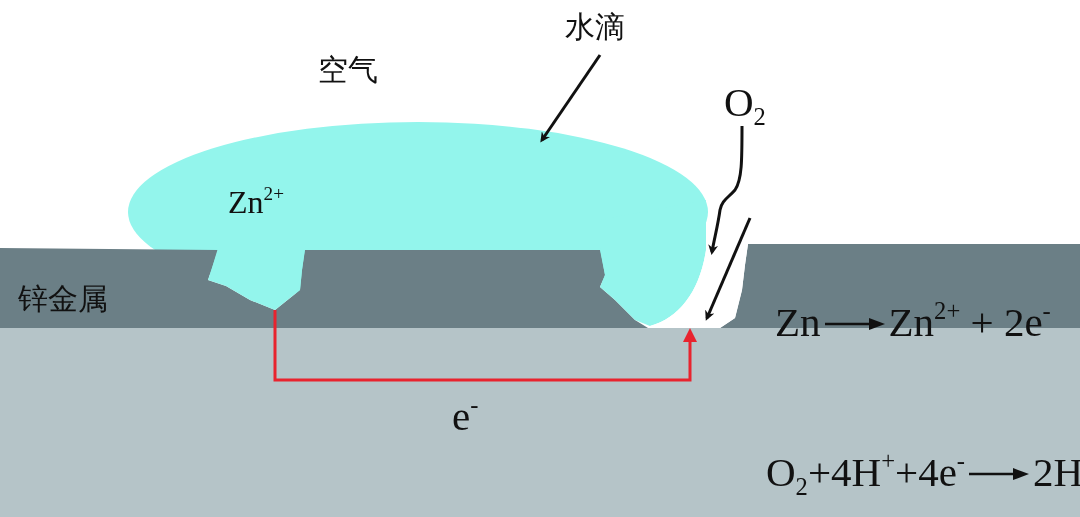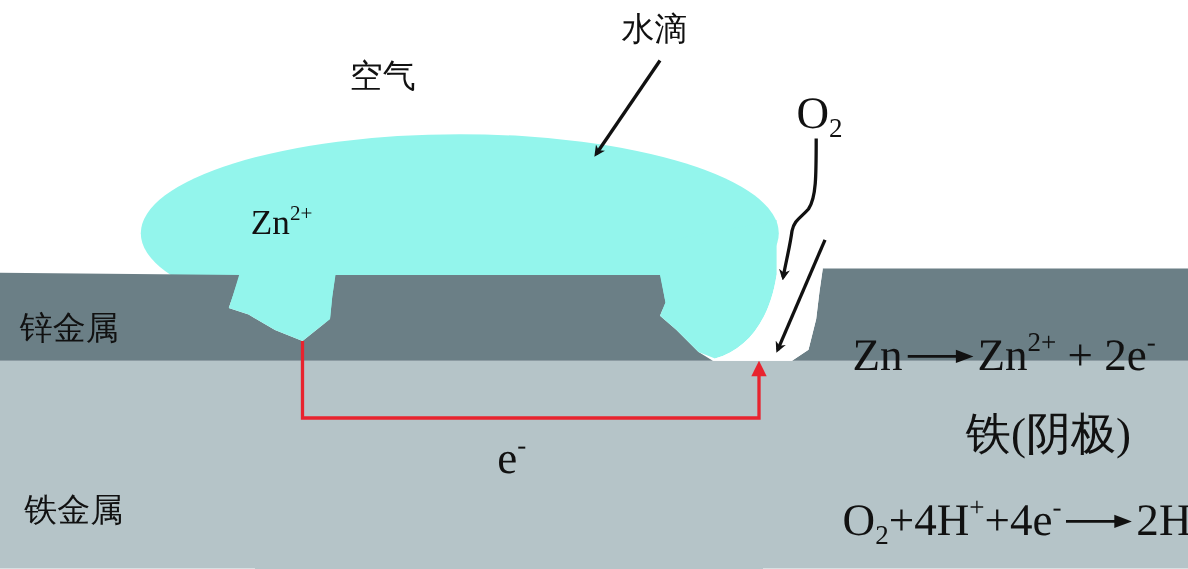--- a/index.html
+++ b/index.html
@@ -55,37 +55,33 @@
   <div class="lbl serif" style="left:724px;top:82px;">
     <span>O</span><sub>2</sub>
   </div>
 
   <div class="lbl serif" style="left:228px;top:186px;font-size:32px;">
     <span>Zn</span><sup>2+</sup>
   </div>
 
 
   <div class="lbl cn" style="left:18px;top:284px;">锌金属</div>
-  <div class="lbl cn" style="left:22px;top:450px;">铁金属</div>
 
 
   <div class="lbl serif" style="left:775px;top:290px;margin-top:12px;">
     <span>Zn</span><svg class="arrow-inline" viewBox="0 0 60 14">
         <line x1="0" y1="7" x2="46" y2="7" stroke="#111" stroke-width="2.5"></line>
         <path d="M44,1 L60,7 L44,13 Z" fill="#111"></path>
       </svg><span>Zn</span><sup>2+</sup><span> + 2e</span><sup>-</sup>
   </div>
 
   <div class="lbl serif" style="left:452px;top:396px;">
     <span>e</span><sup>-</sup>
   </div>
 
-  <div class="lbl serif" style="left:878px;top:374px;">
-    <span>铁(阴极)</span>
-  </div>
 
   <div class="lbl serif" style="left:750px;top:452px;margin-left:16px;">
     <span>O</span><sub>2</sub><span>+4H</span><sup>+</sup><span>+4e</span><sup>-</sup><svg class="arrow-inline" viewBox="0 0 60 14">
         <line x1="0" y1="7" x2="46" y2="7" stroke="#111" stroke-width="2.5"></line>
         <path d="M44,1 L60,7 L44,13 Z" fill="#111"></path>
       </svg><span>2H</span><sub>2</sub><span>O</span>
   </div>
 </div>
 
 </body></html>

